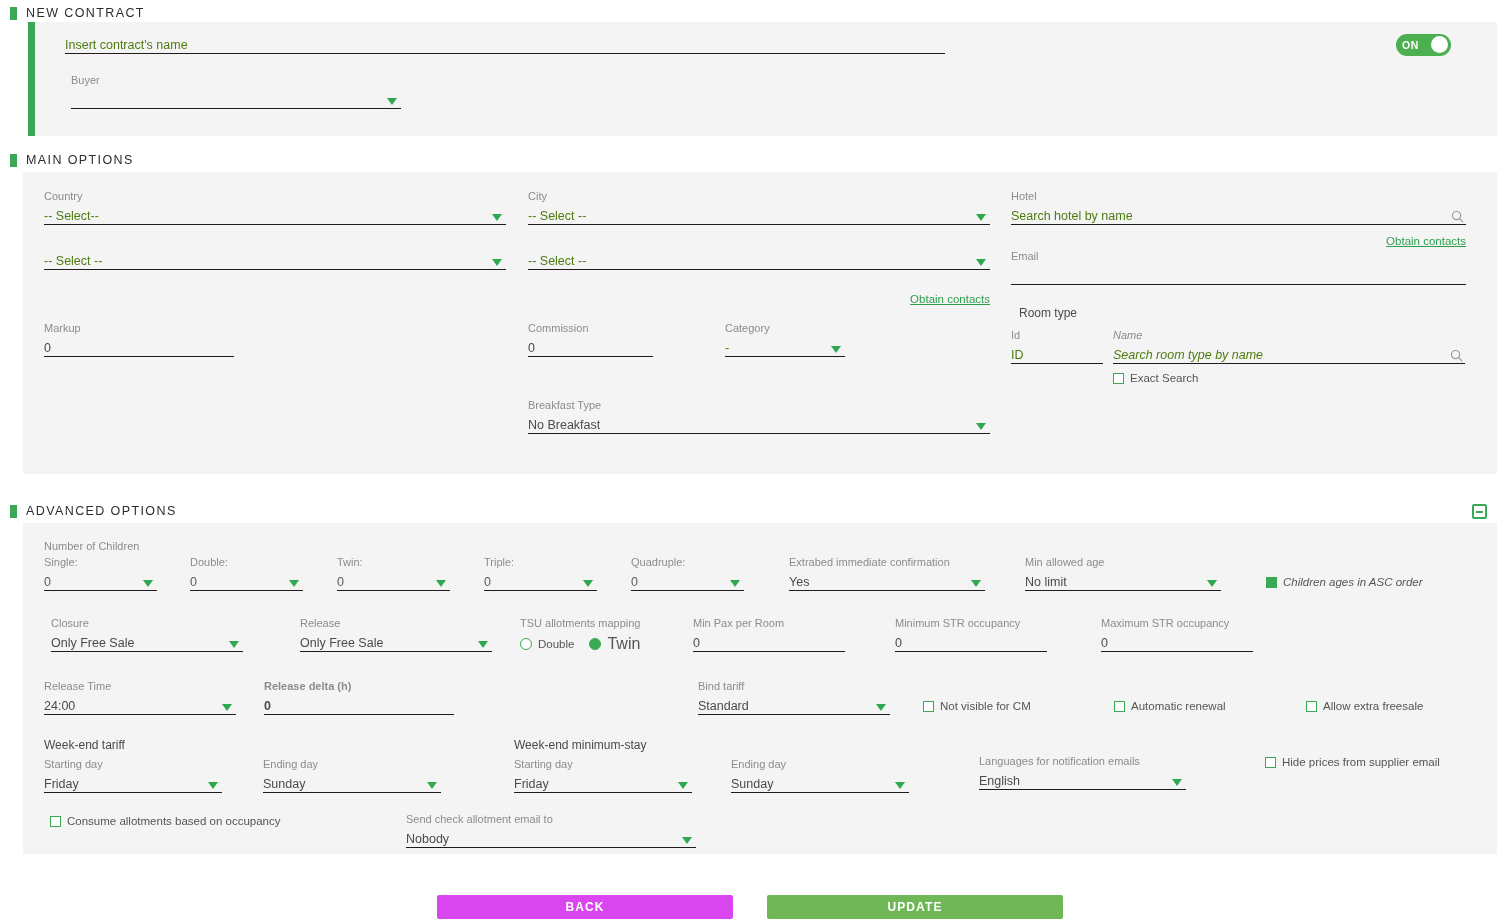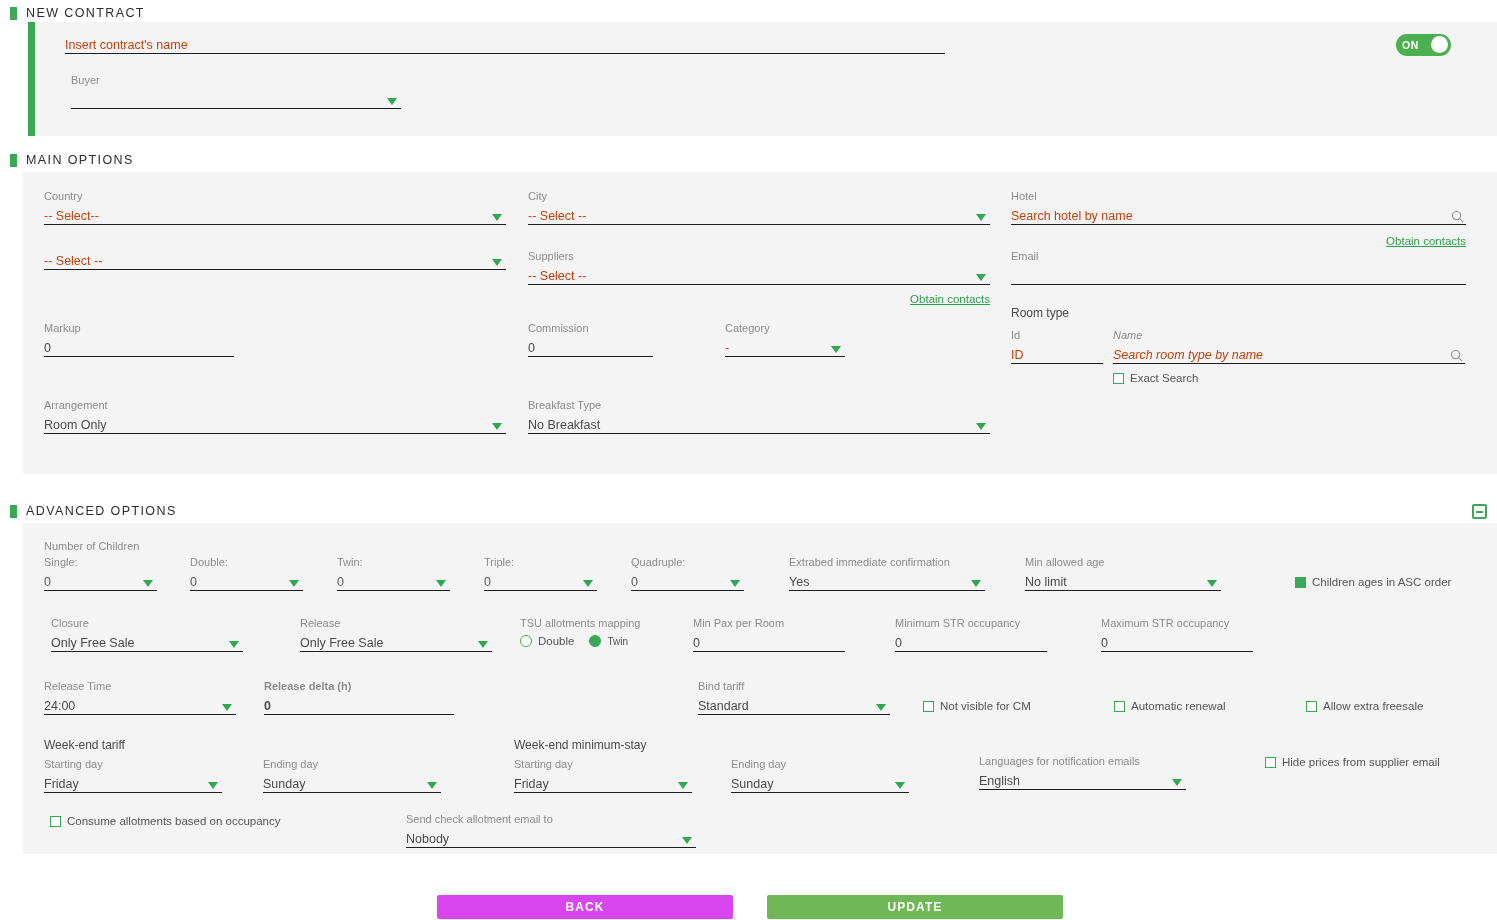--- a/index.html
+++ b/index.html
@@ -64,21 +64,21 @@
   }
   .lbl.dark { color:#4a4a4a; font-size:12px; }
   .ln {
     border-bottom:1px solid #1d1d1d;
     height:20px;
     display:flex;
     align-items:flex-end;
     position:relative;
   }
   .val { font-size:12.5px; color:#5a5a5a; line-height:15px; }
-  .val.ph { color:#c2410c; }
+  .val.ph { color:#4d7c0f; }
   .val.dk { color:#4a4a4a; }
   .caret {
     position:absolute; right:4px; bottom:3px;
     width:0; height:0;
     border-left:5px solid transparent;
     border-right:5px solid transparent;
     border-top:7px solid #2fa84f;
   }
   .mag {
     position:absolute; right:2px; bottom:1px;
@@ -214,21 +214,20 @@
   </div>
 
   <div class="fld abs" style="left:21px;top:78px;width:462px;">
     <div class="ln">
       <span class="val ph">-- Select --</span>
       <span class="caret"></span>
     </div>
   </div>
 
   <div class="fld abs" style="left:505px;top:78px;width:462px;">
-    <span class="lbl">Suppliers</span>
     <div class="ln">
       <span class="val ph">-- Select --</span>
       <span class="caret"></span>
     </div>
   </div>
 
   <div class="abs" style="left:505px;top:120px;width:462px;text-align:right;">
     <span class="link">Obtain contacts</span>
   </div>
 
@@ -255,21 +254,21 @@
 
   <div class="fld abs" style="left:702px;top:150px;width:120px;">
     <span class="lbl">Category</span>
     <div class="ln">
       <span class="val ph">-</span>
       <span class="caret"></span>
     </div>
   </div>
 
   <div class="abs" style="left:988px;top:134px;width:460px;">
-    <div class="lbl dark" style="margin-bottom:9px;">Room type</div>
+    <div class="lbl dark" style="margin-bottom:9px;margin-left:8px;">Room type</div>
     <div style="display:flex;align-items:flex-end;gap:10px;">
       <div class="fld" style="width:92px;">
         <span class="lbl">Id</span>
         <div class="ln">
           <span class="val ph">ID</span>
         </div>
       </div>
       <div class="fld" style="width:352px;font-style:italic;">
         <span class="lbl">Name</span>
         <div class="ln">
@@ -282,27 +281,20 @@
           </span>
         </div>
       </div>
     </div>
     <div class="cbrow" style="margin-top:8px;margin-left:102px;">
       <span class="cb"></span>
       <span class="tx">Exact Search</span>
     </div>
   </div>
 
-  <div class="fld abs" style="left:21px;top:227px;width:462px;">
-    <span class="lbl">Arrangement</span>
-    <div class="ln">
-      <span class="val dk">Room Only</span>
-      <span class="caret"></span>
-    </div>
-  </div>
 
   <div class="fld abs" style="left:505px;top:227px;width:462px;">
     <span class="lbl">Breakfast Type</span>
     <div class="ln">
       <span class="val dk">No Breakfast</span>
       <span class="caret"></span>
     </div>
   </div>
 </div>
 
@@ -361,21 +353,21 @@
       </div>
   </div>
   <div class="fld abs" style="left:766px;top:33px;width:196px;">
     <span class="lbl">Extrabed immediate confirmation</span>
     <div class="ln">
         <span class="val dk">Yes</span>
         <span class="caret"></span>
       </div>
   </div>
 
-  <div class="cbrow abs" style="left:1272px;top:53px;">
+  <div class="cbrow abs" style="left:1243px;top:53px;font-style:italic;">
     <span class="cb on"></span>
     <span class="tx">Children ages in ASC order</span>
   </div>
 
   <div class="fld abs" style="left:28px;top:94px;width:192px;">
     <span class="lbl">Closure</span>
     <div class="ln">
         <span class="val dk">Only Free Sale</span>
         <span class="caret"></span>
       </div>
@@ -387,21 +379,21 @@
         <span class="caret"></span>
       </div>
   </div>
 
   <div class="abs" style="left:497px;top:94px;width:190px;">
     <span class="lbl">TSU allotments mapping</span>
     <div style="display:flex;align-items:center;gap:6px;margin-top:6px;">
       <span class="rd"></span>
       <span class="tx" style="font-size:11.5px;color:#555;">Double</span>
       <span class="rd on" style="margin-left:9px;"></span>
-      <span class="tx" style="font-size:10px;color:#555;">Twin</span>
+      <span class="tx" style="font-size:16px;color:#555;">Twin</span>
     </div>
   </div>
 
   <div class="fld abs" style="left:670px;top:94px;width:152px;">
     <span class="lbl">Min Pax per Room</span>
     <div class="ln">
         <span class="val dk">0</span>
       </div>
   </div>
   <div class="fld abs" style="left:872px;top:94px;width:152px;">

